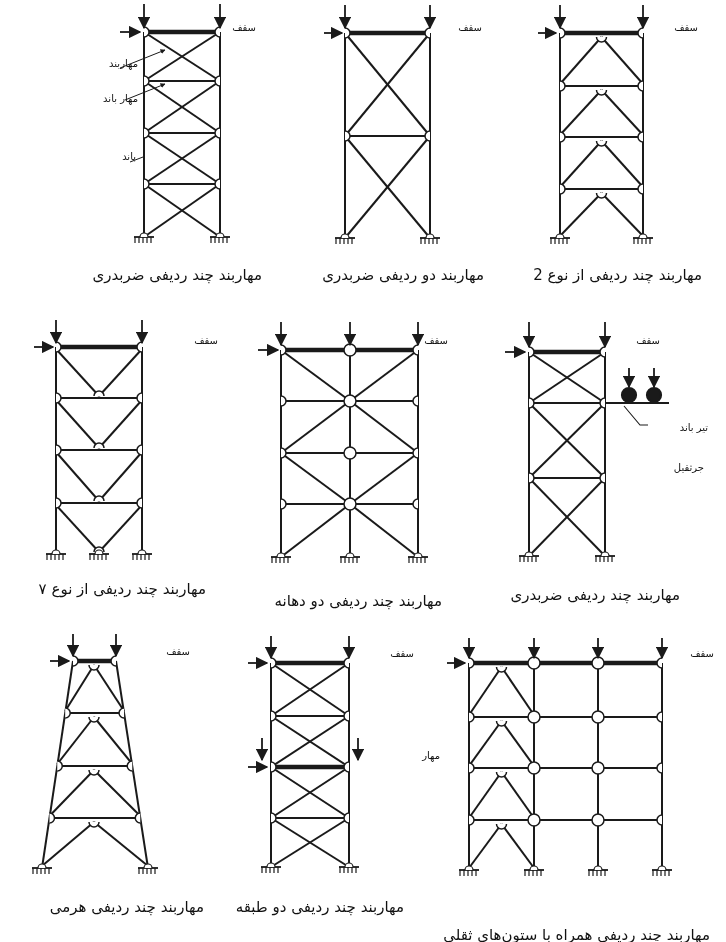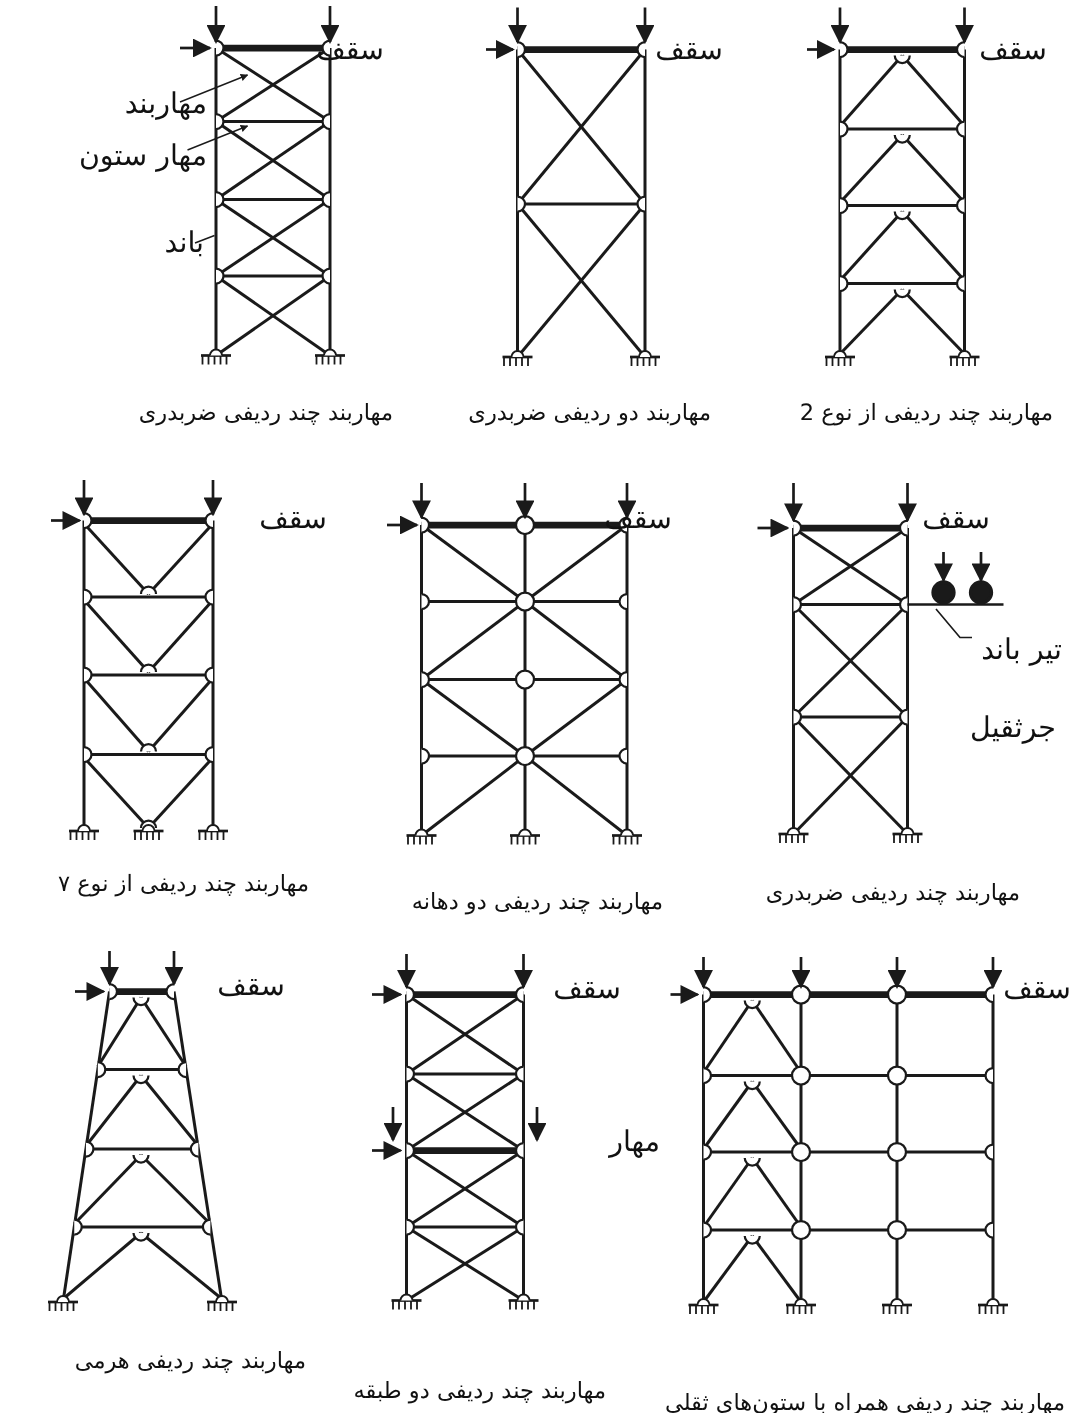--- a/index.html
+++ b/index.html
@@ -1,20 +1,20 @@
 <!DOCTYPE html>
 <html><head>
 <meta charset="utf-8">
 <style>
   html,body{margin:0;padding:0;background:#ffffff;}
   body{width:726px;height:942px;position:relative;overflow:hidden;font-family:"DejaVu Sans",sans-serif;color:#111;}
   #canvas{position:absolute;left:0;top:0;width:726px;height:942px;}
   .lbl{position:absolute;white-space:nowrap;direction:rtl;font-family:"DejaVu Sans",sans-serif;color:#111;}
   .cap{font-weight:normal;font-size:15px;}
-  .ann{font-size:19px;}
+  .ann{font-size:10px;}
 </style>
 </head>
 <body>
 
 <svg id="canvas" viewBox="0 0 726 942" xmlns="http://www.w3.org/2000/svg">
   <defs>
     <marker id="ah" viewBox="0 0 10 10" refX="9" refY="5" markerWidth="5" markerHeight="5" orient="auto">
       <path d="M0,0 L10,5 L0,10 z" fill="#1a1a1a"></path>
     </marker>
     <marker id="ahs" viewBox="0 0 10 10" refX="9" refY="5" markerWidth="7" markerHeight="7" orient="auto">
@@ -450,34 +450,34 @@
         <line x1="662" y1="638" x2="662" y2="658" stroke-width="1.8" marker-end="url(#ahs)"></line>
         <line x1="447" y1="663" x2="465" y2="663" stroke-width="1.8" marker-end="url(#ahs)"></line>
       </g>
     </g>
 </svg>
 
 <div id="labels">
     <div class="lbl cap" style="right: 464px; top: 266px;">مهاربند چند ردیفی ضربدری</div>
     <div class="lbl ann" style="right: 470px; top: 22px;">سقف</div>
     <div class="lbl ann" style="right: 588px; top: 58px;">مهاربند</div>
-    <div class="lbl ann" style="right: 588px; top: 93px;">مهار ستون</div>
+    <div class="lbl ann" style="right: 588px; top: 93px;">مهار باند</div>
     <div class="lbl ann" style="right: 590px; top: 151px;">باند</div>
-    <div class="lbl cap" style="right: 252px; top: 266px;">مهاربند دو ردیفی ضربدری</div>
+    <div class="lbl cap" style="right: 242px; top: 266px;">مهاربند دو ردیفی ضربدری</div>
     <div class="lbl ann" style="right: 244px; top: 22px;">سقف</div>
     <div class="lbl cap" style="right: 24px; top: 266px;">مهاربند چند ردیفی از نوع 2</div>
     <div class="lbl ann" style="right: 28px; top: 22px;">سقف</div>
     <div class="lbl cap" style="right: 520px; top: 580px;">مهاربند چند ردیفی از نوع ۷</div>
     <div class="lbl ann" style="right: 508px; top: 335px;">سقف</div>
     <div class="lbl cap" style="right: 284px; top: 580px; margin-top: 12px;">مهاربند چند ردیفی دو دهانه</div>
     <div class="lbl ann" style="right: 278px; top: 335px;">سقف</div>
     <div class="lbl cap" style="right: 46px; top: 586px;">مهاربند چند ردیفی ضربدری</div>
     <div class="lbl ann" style="right: 66px; top: 335px;">سقف</div>
     <div class="lbl ann" style="right: 18px; top: 422px;">تیر باند</div>
-    <div class="lbl ann" style="right: 22px; top: 474px;">جرثقیل</div>
+    <div class="lbl ann" style="right: 22px; top: 462px;">جرثقیل</div>
     <div class="lbl cap" style="right: 522px; top: 898px;">مهاربند چند ردیفی هرمی</div>
     <div class="lbl ann" style="right: 536px; top: 646px;">سقف</div>
-    <div class="lbl cap" style="right: 322px; top: 898px; margin-top: 20px;">مهاربند چند ردیفی دو طبقه</div>
+    <div class="lbl cap" style="right: 322px; top: 898px;">مهاربند چند ردیفی دو طبقه</div>
     <div class="lbl ann" style="right: 312px; top: 648px;">سقف</div>
     <div class="lbl ann" style="right: 286px; top: 750px;">مهار</div>
     <div class="lbl cap" style="right: 16px; top: 898px; margin-top: 28px;">مهاربند چند ردیفی همراه با ستون‌های ثقلی</div>
     <div class="lbl ann" style="right: 12px; top: 648px;">سقف</div>
   </div>
 
 </body></html>

